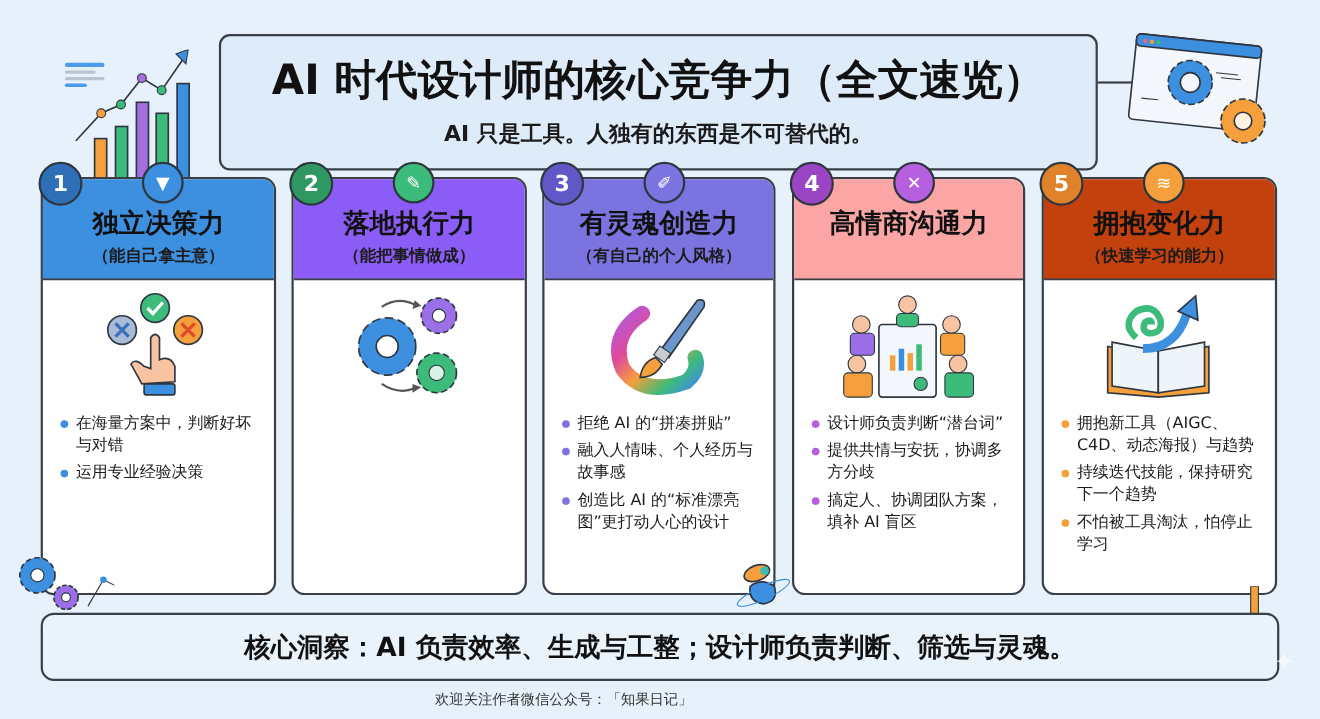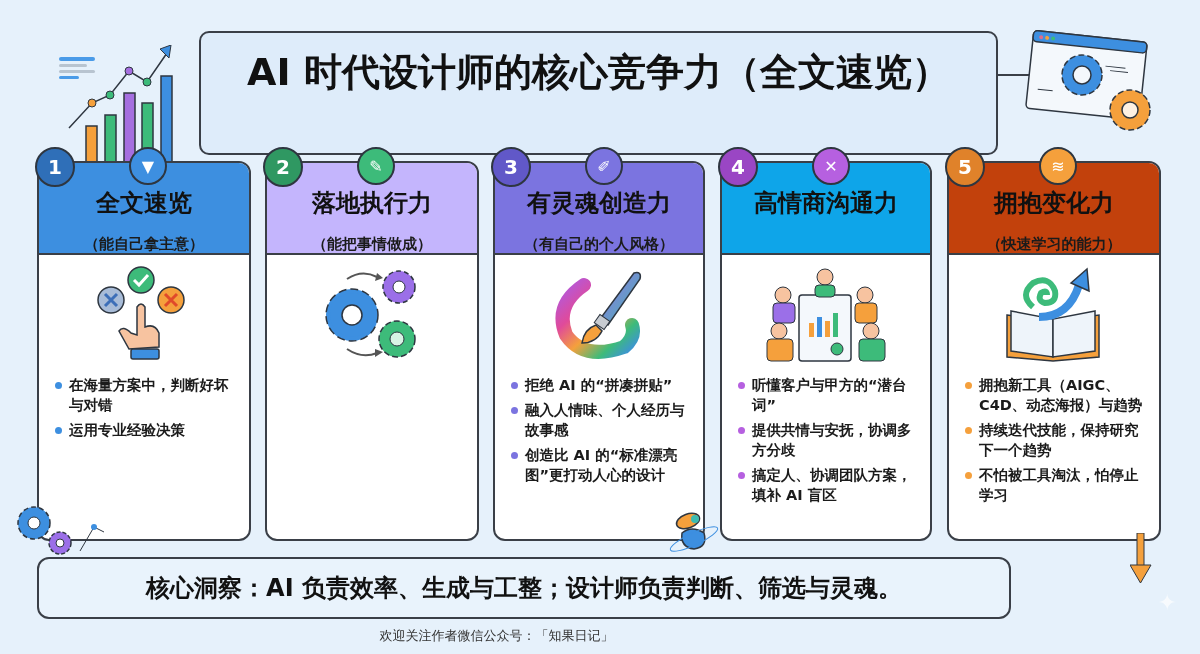--- a/index.html
+++ b/index.html
@@ -32,51 +32,51 @@
     position: absolute; top: 161px; width: 214px; height: 380px;
     border: 2px solid #3a3f47; border-radius: 12px; background: #fff;
     overflow: visible;
   }
   .card-head {
     height: 92px; border-radius: 10px 10px 0 0; text-align: center;
     border-bottom: 2px solid #3a3f47;
     padding-top: 24px;
   }
   .card-title { font-size: 24px; font-weight: 900; color: #111; }
-  .card-subtitle { font-size: 15px; font-weight: 700; color: #1b1b1b; margin-top: 16px; }
+  .card-subtitle { font-size: 15px; font-weight: 700; color: #1b1b1b; margin-top: 4px; }
   .num-badge {
     position: absolute; left: -4px; top: -16px; width: 40px; height: 40px;
     border-radius: 50%; border: 2px solid #2e3640; color: #fff;
     font-size: 20px; font-weight: 700; display: flex; align-items: center; justify-content: center;
   }
   .icon-badge {
     position: absolute; left: 90px; top: -16px; width: 38px; height: 38px;
     border-radius: 50%; border: 2px solid #2e3640; color: #fff;
     display: flex; align-items: center; justify-content: center; font-size: 16px;
   }
   .illus { height: 120px; display: flex; align-items: center; justify-content: center; }
   .bullets { list-style: none; padding: 0 10px 0 16px; }
   .bullets li {
-    position: relative; padding-left: 14px; font-size: 14.5px; font-weight: 700;
+    position: relative; padding-left: 14px; font-size: 14.5px; font-weight: 400;
     line-height: 20px; margin-bottom: 5px; color: #1b1b1b;
   }
   .bullets li::before {
     content: ""; position: absolute; left: 0; top: 7px; width: 7px; height: 7px; border-radius: 50%;
     background: var(--dot);
   }
 
   
   .insight {
-    position: absolute; left: 37px; top: 557px; width: 974px; height: 62px;
+    position: absolute; left: 37px; top: 557px; width: 1126px; height: 62px;
     border: 2px solid #3a3f47; border-radius: 12px; background: #e9f3fc;
     display: flex; align-items: center; justify-content: center;
     font-size: 24px; font-weight: 900; color: #111;
   }
   .footer {
-    position: absolute; left: 0; width: 993px; top: 627px; text-align: center;
+    position: absolute; left: 16px; width: 993px; top: 627px; text-align: center;
     font-size: 13px; color: #333;
   }
 </style>
 </head>
 <body>
 
 <svg class="abs" style="left:55px;top:45px" width="130" height="120" viewBox="0 0 130 120">
   <rect x="4" y="12" width="36" height="4" rx="2" fill="#4a9be8"></rect>
   <rect x="4" y="19" width="28" height="3" rx="1.5" fill="#b8c4d0"></rect>
   <rect x="4" y="25" width="36" height="3" rx="1.5" fill="#b8c4d0"></rect>
@@ -89,20 +89,21 @@
   <polyline points="14,83 37,58 55,50 74,26 92,37 112,8" fill="none" stroke="#2e3640" stroke-width="1.5"></polyline>
   <circle cx="37" cy="58" r="4" fill="#f5a03c" stroke="#2e3640"></circle>
   <circle cx="55" cy="50" r="4" fill="#3dbb7a" stroke="#2e3640"></circle>
   <circle cx="74" cy="26" r="4" fill="#a56fe0" stroke="#2e3640"></circle>
   <circle cx="92" cy="37" r="4" fill="#3dbb7a" stroke="#2e3640"></circle>
   <polygon points="105,4 116,0 114,13" fill="#3d8fe0" stroke="#2e3640"></polygon>
 </svg>
 
 <div class="title-box">
   <div class="title-main">AI 时代设计师的核心竞争力（全文速览）</div>
+  <div class="title-sub">AI 只是工具。人独有的东西是不可替代的。</div>
 </div>
 
 <div class="abs" style="left:998px;top:74px;width:36px;height:1.5px;background:#3a3f47"></div>
 
 <svg class="abs" style="left:1020px;top:30px" width="140" height="110" viewBox="0 0 140 110">
   <g transform="rotate(6 65 40)">
     <rect x="10" y="6" width="114" height="78" rx="4" fill="#f4f8fc" stroke="#2e3640" stroke-width="1.5"></rect>
     <rect x="10" y="6" width="114" height="11" rx="4" fill="#3d8fe0" stroke="#2e3640" stroke-width="1.5"></rect>
     <circle cx="18" cy="12" r="2" fill="#e06a8a"></circle>
       <circle cx="24" cy="12" r="2" fill="#f5a03c"></circle>
@@ -118,21 +119,21 @@
   </g>
   <g transform="translate(110 80)">
     <circle r="20" fill="#f5a03c" stroke="#2e3640" stroke-width="1.5" stroke-dasharray="6 3"></circle>
     <circle r="16" fill="#f5a03c"></circle>
     <circle r="8" fill="#fef1e2" stroke="#2e3640" stroke-width="1.5"></circle>
   </g>
 </svg>
 
 <div class="card" style="left:37px;--dot:#3d8fe0">
   <div class="card-head" style="background:#3d8fe0">
-    <div class="card-title">全文速览</div>
+    <div class="card-title">独立决策力</div>
     <div class="card-subtitle">（能自己拿主意）</div>
   </div>
   <div class="num-badge" style="background:#2f6fb8">1</div>
   <div class="icon-badge" style="background:#3d8fe0">▼</div>
   <div class="illus">
     <svg width="110" height="100" viewBox="0 0 110 100">
       <circle cx="22" cy="35" r="13" fill="#a8bcd8" stroke="#2e3640" stroke-width="1.5"></circle>
       <path d="M16 29 L28 41 M28 29 L16 41" stroke="#3d6fb8" stroke-width="3"></path>
       <circle cx="52" cy="15" r="13" fill="#3dbb7a" stroke="#2e3640" stroke-width="1.5"></circle>
       <path d="M45 15 L50 20 L59 10" stroke="#fff" stroke-width="3" fill="none"></path>
@@ -142,21 +143,21 @@
       <rect x="42" y="84" width="28" height="10" rx="2" fill="#3d8fe0" stroke="#2e3640" stroke-width="1.5"></rect>
     </svg>
   </div>
   <ul class="bullets">
     <li>在海量方案中，判断好坏与对错</li>
     <li>运用专业经验决策</li>
   </ul>
 </div>
 
 <div class="card" style="left:265px;--dot:#3dbb7a">
-  <div class="card-head" style="background:#c4b5fd">
+  <div class="card-head" style="background:#8b5cf6">
     <div class="card-title">落地执行力</div>
     <div class="card-subtitle">（能把事情做成）</div>
   </div>
   <div class="num-badge" style="background:#2f9862">2</div>
   <div class="icon-badge" style="background:#3dbb7a">✎</div>
   <div class="illus">
     <svg width="110" height="100" viewBox="0 0 110 100">
       <path d="M30 14 Q45 4 60 12" stroke="#555" stroke-width="2" fill="none"></path>
       <polygon points="60,8 66,13 58,16" fill="#555"></polygon>
       <path d="M30 84 Q45 94 60 88" stroke="#555" stroke-width="2" fill="none"></path>
@@ -201,21 +202,21 @@
     </svg>
   </div>
   <ul class="bullets">
     <li>拒绝 AI 的“拼凑拼贴”</li>
     <li>融入人情味、个人经历与故事感</li>
     <li>创造比 AI 的“标准漂亮图”更打动人心的设计</li>
   </ul>
 </div>
 
 <div class="card" style="left:720px;width:212px;--dot:#b660e0">
-  <div class="card-head" style="background:#0ea5e9">
+  <div class="card-head" style="background:#fca5a5">
     <div class="card-title">高情商沟通力</div>
   </div>
   <div class="num-badge" style="background:#9a46c4">4</div>
   <div class="icon-badge" style="background:#b660e0">✕</div>
   <div class="illus">
     <svg width="130" height="100" viewBox="0 0 130 100">
       <rect x="38" y="30" width="52" height="66" rx="3" fill="#f4f8fc" stroke="#2e3640" stroke-width="1.5"></rect>
       <rect x="48" y="58" width="5" height="14" fill="#f5a03c"></rect>
         <rect x="56" y="52" width="5" height="20" fill="#3d8fe0"></rect>
       <rect x="64" y="56" width="5" height="16" fill="#f5a03c"></rect>
@@ -227,21 +228,21 @@
         <rect x="12" y="38" width="22" height="20" rx="4" fill="#9b6fe8" stroke="#2e3640"></rect>
       <circle cx="104" cy="30" r="8" fill="#f7c3a0" stroke="#2e3640"></circle>
         <rect x="94" y="38" width="22" height="20" rx="4" fill="#f5a03c" stroke="#2e3640"></rect>
       <circle cx="18" cy="66" r="8" fill="#f7c3a0" stroke="#2e3640"></circle>
         <rect x="6" y="74" width="26" height="22" rx="4" fill="#f5a03c" stroke="#2e3640"></rect>
       <circle cx="110" cy="66" r="8" fill="#f7c3a0" stroke="#2e3640"></circle>
         <rect x="98" y="74" width="26" height="22" rx="4" fill="#3dbb7a" stroke="#2e3640"></rect>
     </svg>
   </div>
   <ul class="bullets">
-    <li>听懂客户与甲方的“潜台词”</li>
+    <li>设计师负责判断“潜台词”</li>
     <li>提供共情与安抚，协调多方分歧</li>
     <li>搞定人、协调团队方案，填补 AI 盲区</li>
   </ul>
 </div>
 
 <div class="card" style="left:947px;--dot:#f5a03c">
   <div class="card-head" style="background:#c2410c">
     <div class="card-title">拥抱变化力</div>
     <div class="card-subtitle">（快速学习的能力）</div>
   </div>

